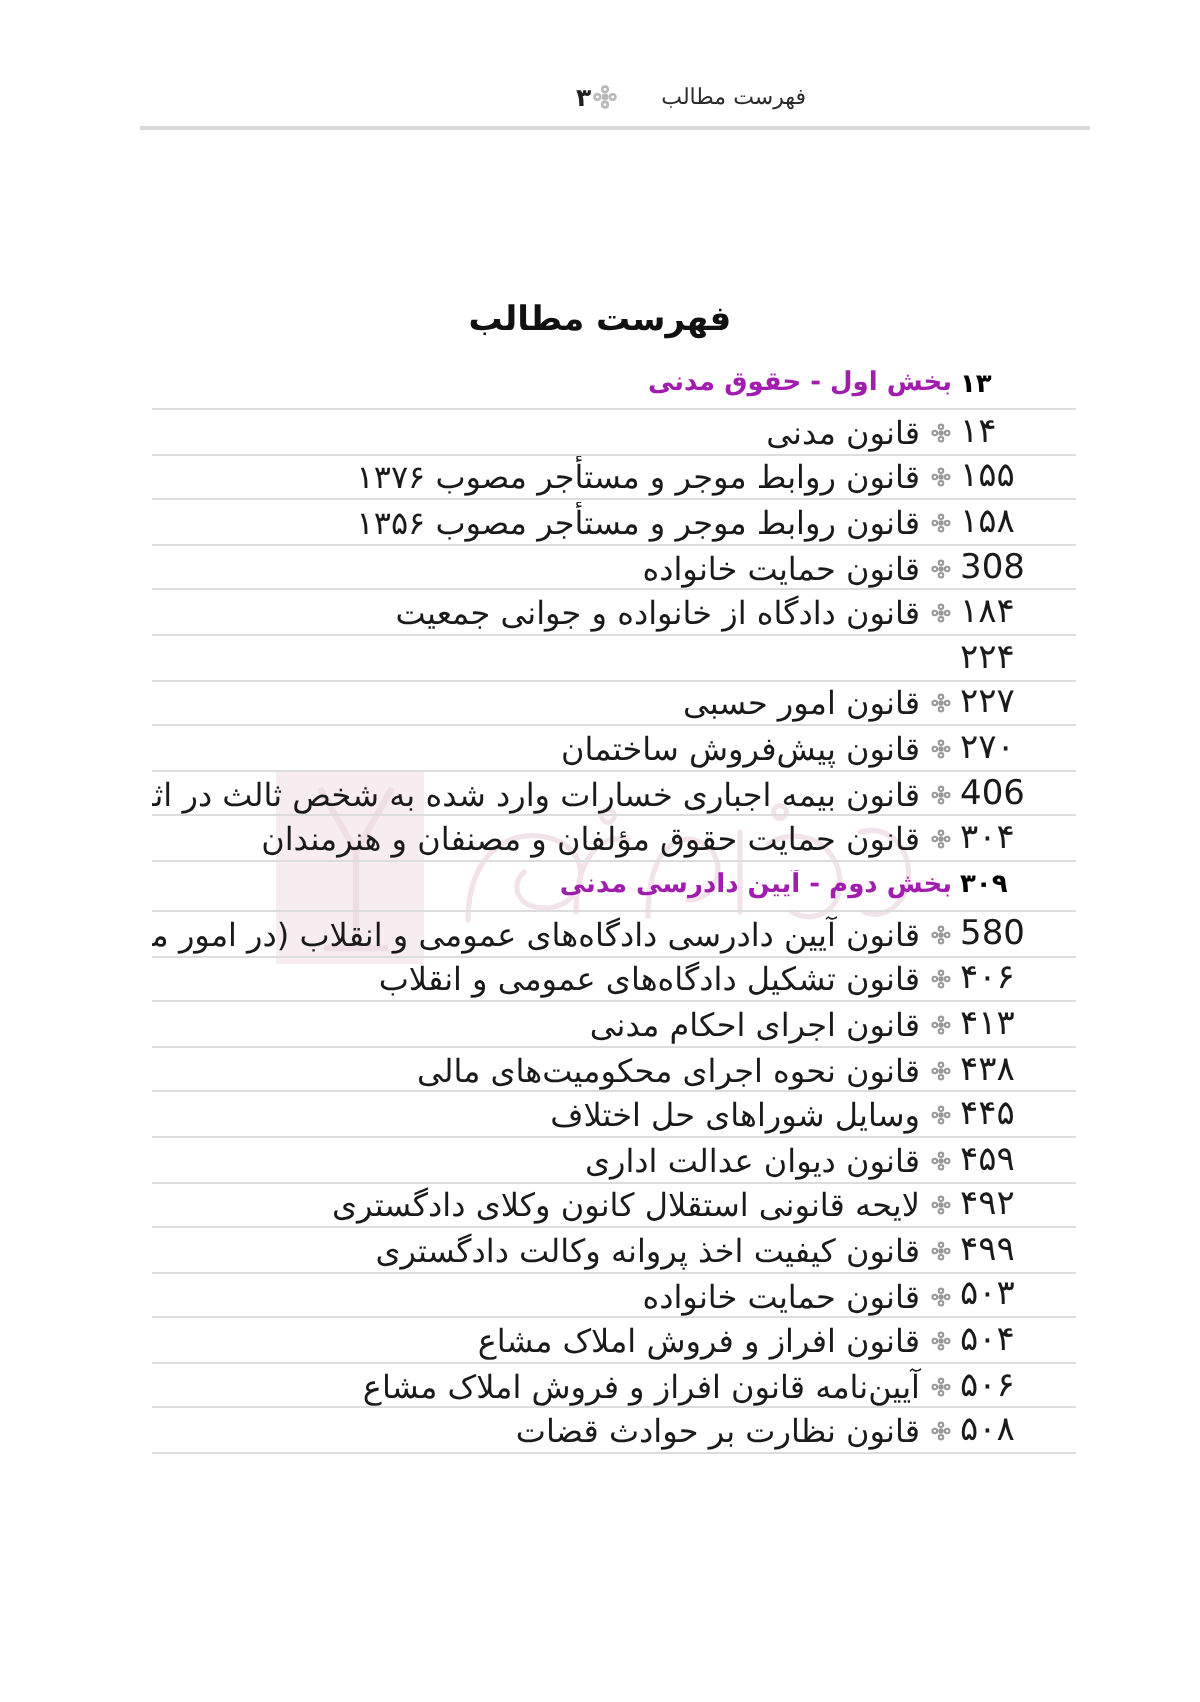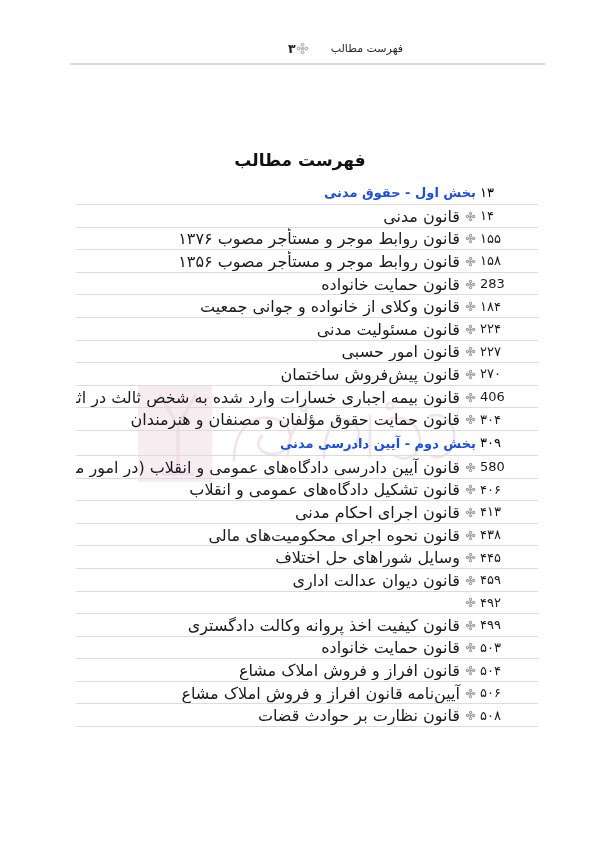--- a/index.html
+++ b/index.html
@@ -117,21 +117,21 @@
     height: 22.6px;
     border-bottom: 1px solid #dcdcdc;
     box-sizing: border-box;
   }
   .toc-row.first {
     border-top: none;
   }
   .toc-page {
     width: 60px;
     flex: 0 0 60px;
-    font-size: 13px;
+    font-size: 17px;
     color: #1a1a1a;
     text-align: left;
     direction: ltr;
     unicode-bidi: isolate;
     padding-left: 2px;
     box-sizing: border-box;
   }
   .toc-label {
     flex: 1 1 auto;
     text-align: right;
@@ -139,25 +139,25 @@
     color: #1a1a1a;
     white-space: nowrap;
     overflow: hidden;
     padding-right: 2px;
     box-sizing: border-box;
   }
   
   .toc-row.section .toc-label {
     font-size: 13px;
     font-weight: 700;
-    color: #1d4ed8;
+    color: #a21caf;
   }
   .toc-row.section .toc-page {
     font-size: 13px;
-    font-weight: 400;
+    font-weight: 700;
     color: #000;
   }
   .toc-row.section {
     height: 25px;
   }
 
   .bullet {
     display: inline-block;
     vertical-align: middle;
     margin-right: 0;
@@ -272,21 +272,21 @@
               </g>
               <g fill="#ffffff">
                 <circle cx="8" cy="3.5" r="0.85"></circle>
                 <circle cx="8" cy="12.5" r="0.85"></circle>
                 <circle cx="3.5" cy="8" r="0.85"></circle>
                 <circle cx="12.5" cy="8" r="0.85"></circle>
               </g>
             </svg></span><span class="label-text">قانون روابط موجر و مستأجر مصوب ۱۳۵۶</span></div>
       </div>
       <div class="toc-row">
-        <div class="toc-page">283</div>
+        <div class="toc-page">308</div>
         <div class="toc-label"><span class="bullet"><svg width="11" height="11" viewBox="0 0 16 16">
               <g fill="#9a9a9a">
                 <circle cx="8" cy="3.5" r="2.4"></circle>
                 <circle cx="8" cy="12.5" r="2.4"></circle>
                 <circle cx="3.5" cy="8" r="2.4"></circle>
                 <circle cx="12.5" cy="8" r="2.4"></circle>
                 <circle cx="8" cy="8" r="2"></circle>
               </g>
               <g fill="#ffffff">
                 <circle cx="8" cy="3.5" r="0.85"></circle>
@@ -305,39 +305,24 @@
                 <circle cx="3.5" cy="8" r="2.4"></circle>
                 <circle cx="12.5" cy="8" r="2.4"></circle>
                 <circle cx="8" cy="8" r="2"></circle>
               </g>
               <g fill="#ffffff">
                 <circle cx="8" cy="3.5" r="0.85"></circle>
                 <circle cx="8" cy="12.5" r="0.85"></circle>
                 <circle cx="3.5" cy="8" r="0.85"></circle>
                 <circle cx="12.5" cy="8" r="0.85"></circle>
               </g>
-            </svg></span><span class="label-text">قانون وکلای از خانواده و جوانی جمعیت</span></div>
+            </svg></span><span class="label-text">قانون دادگاه از خانواده و جوانی جمعیت</span></div>
       </div>
       <div class="toc-row">
         <div class="toc-page">۲۲۴</div>
-        <div class="toc-label"><span class="bullet"><svg width="11" height="11" viewBox="0 0 16 16">
-              <g fill="#9a9a9a">
-                <circle cx="8" cy="3.5" r="2.4"></circle>
-                <circle cx="8" cy="12.5" r="2.4"></circle>
-                <circle cx="3.5" cy="8" r="2.4"></circle>
-                <circle cx="12.5" cy="8" r="2.4"></circle>
-                <circle cx="8" cy="8" r="2"></circle>
-              </g>
-              <g fill="#ffffff">
-                <circle cx="8" cy="3.5" r="0.85"></circle>
-                <circle cx="8" cy="12.5" r="0.85"></circle>
-                <circle cx="3.5" cy="8" r="0.85"></circle>
-                <circle cx="12.5" cy="8" r="0.85"></circle>
-              </g>
-            </svg></span><span class="label-text">قانون مسئولیت مدنی</span></div>
       </div>
       <div class="toc-row">
         <div class="toc-page">۲۲۷</div>
         <div class="toc-label"><span class="bullet"><svg width="11" height="11" viewBox="0 0 16 16">
               <g fill="#9a9a9a">
                 <circle cx="8" cy="3.5" r="2.4"></circle>
                 <circle cx="8" cy="12.5" r="2.4"></circle>
                 <circle cx="3.5" cy="8" r="2.4"></circle>
                 <circle cx="12.5" cy="8" r="2.4"></circle>
                 <circle cx="8" cy="8" r="2"></circle>
@@ -525,21 +510,21 @@
                 <circle cx="3.5" cy="8" r="2.4"></circle>
                 <circle cx="12.5" cy="8" r="2.4"></circle>
                 <circle cx="8" cy="8" r="2"></circle>
               </g>
               <g fill="#ffffff">
                 <circle cx="8" cy="3.5" r="0.85"></circle>
                 <circle cx="8" cy="12.5" r="0.85"></circle>
                 <circle cx="3.5" cy="8" r="0.85"></circle>
                 <circle cx="12.5" cy="8" r="0.85"></circle>
               </g>
-            </svg></span></div>
+            </svg></span><span class="label-text">لایحه قانونی استقلال کانون وکلای دادگستری</span></div>
       </div>
       <div class="toc-row">
         <div class="toc-page">۴۹۹</div>
         <div class="toc-label"><span class="bullet"><svg width="11" height="11" viewBox="0 0 16 16">
               <g fill="#9a9a9a">
                 <circle cx="8" cy="3.5" r="2.4"></circle>
                 <circle cx="8" cy="12.5" r="2.4"></circle>
                 <circle cx="3.5" cy="8" r="2.4"></circle>
                 <circle cx="12.5" cy="8" r="2.4"></circle>
                 <circle cx="8" cy="8" r="2"></circle>

